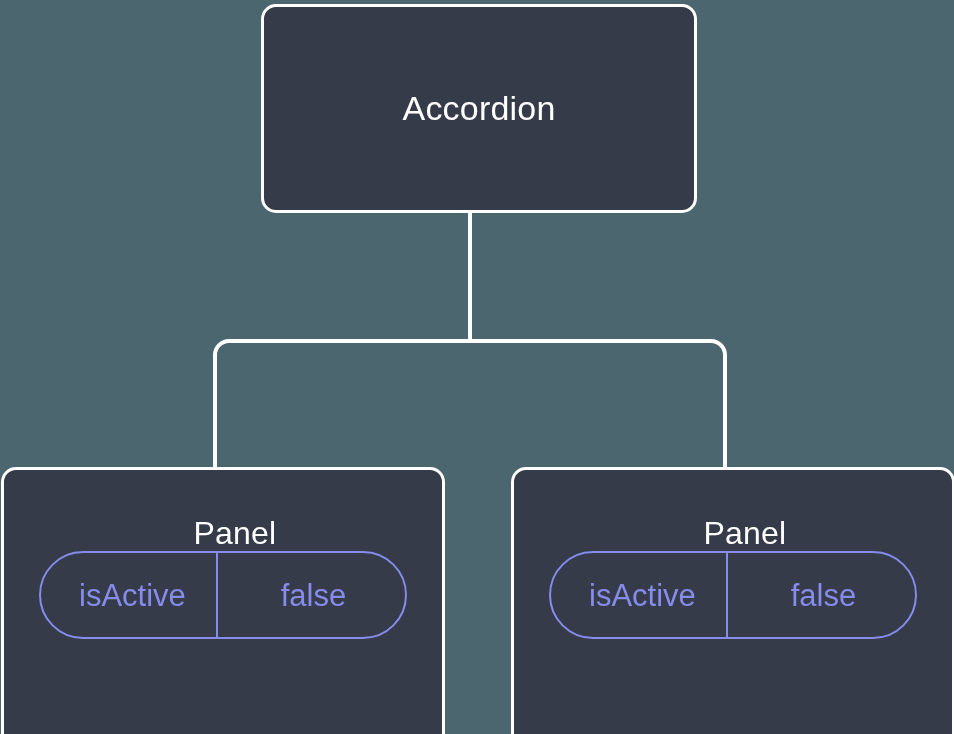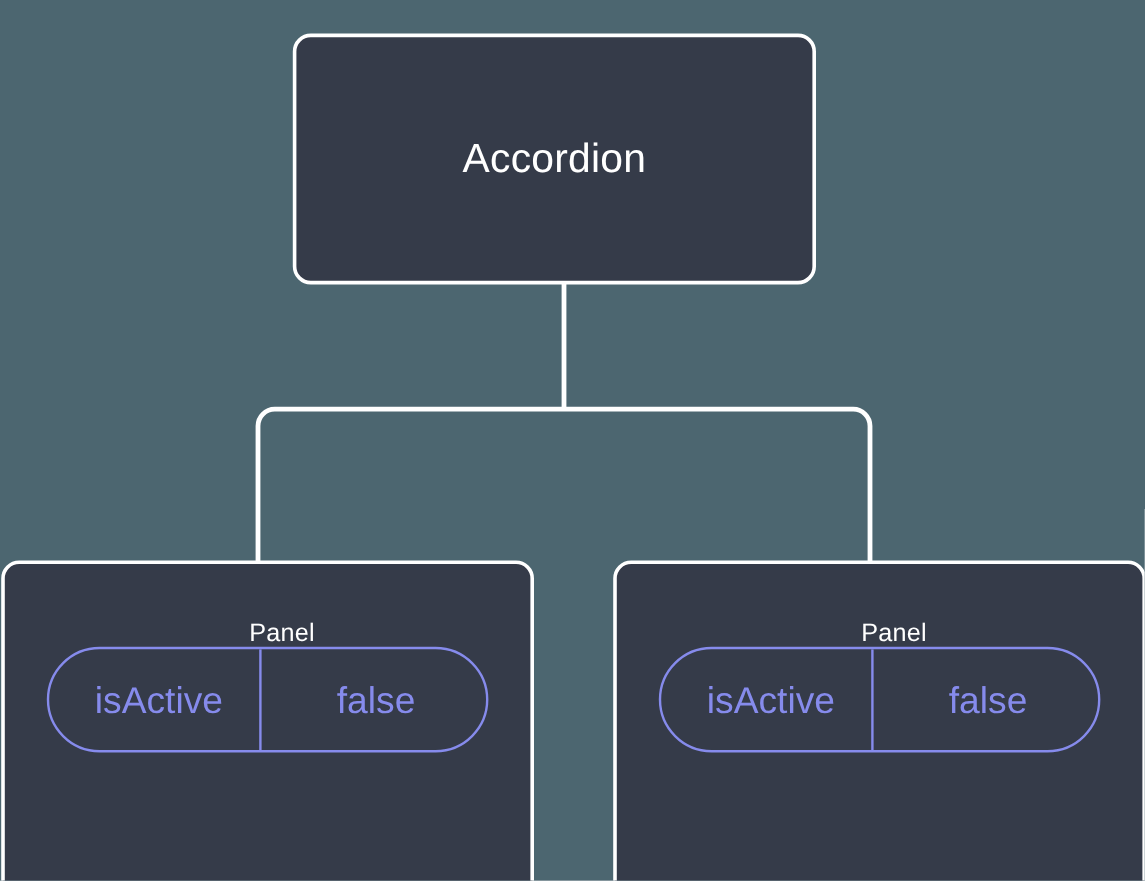--- a/index.html
+++ b/index.html
@@ -38,26 +38,25 @@
     box-sizing: border-box;
     background: #353b49;
     border: 3px solid #ffffff;
     border-radius: 15px;
     display: flex;
     flex-direction: column;
     align-items: center;
   }
 
   .node-root {
-    left: 244px;
+    left: 261px;
     top: 4px;
     width: 436px;
     height: 209px;
     justify-content: center;
-    margin-top: 24px;
   }
 
   .node-child {
     top: 467px;
     width: 444px;
     height: 300px; 
     justify-content: flex-start;
     padding-top: 46px;
   }
 
@@ -67,21 +66,21 @@
   .node-title {
     color: #ffffff;
     font-size: 34px;
     font-weight: 400;
     letter-spacing: 0.2px;
     line-height: 1.1;
     white-space: nowrap;
   }
 
   .node-child .node-title {
-    font-size: 21px;
+    font-size: 32px;
     margin-left: 24px;
   }
 
   
   .badge {
     display: flex;
     align-items: stretch;
     box-sizing: border-box;
     border: 2px solid #868bec;
     border-radius: 999px;

